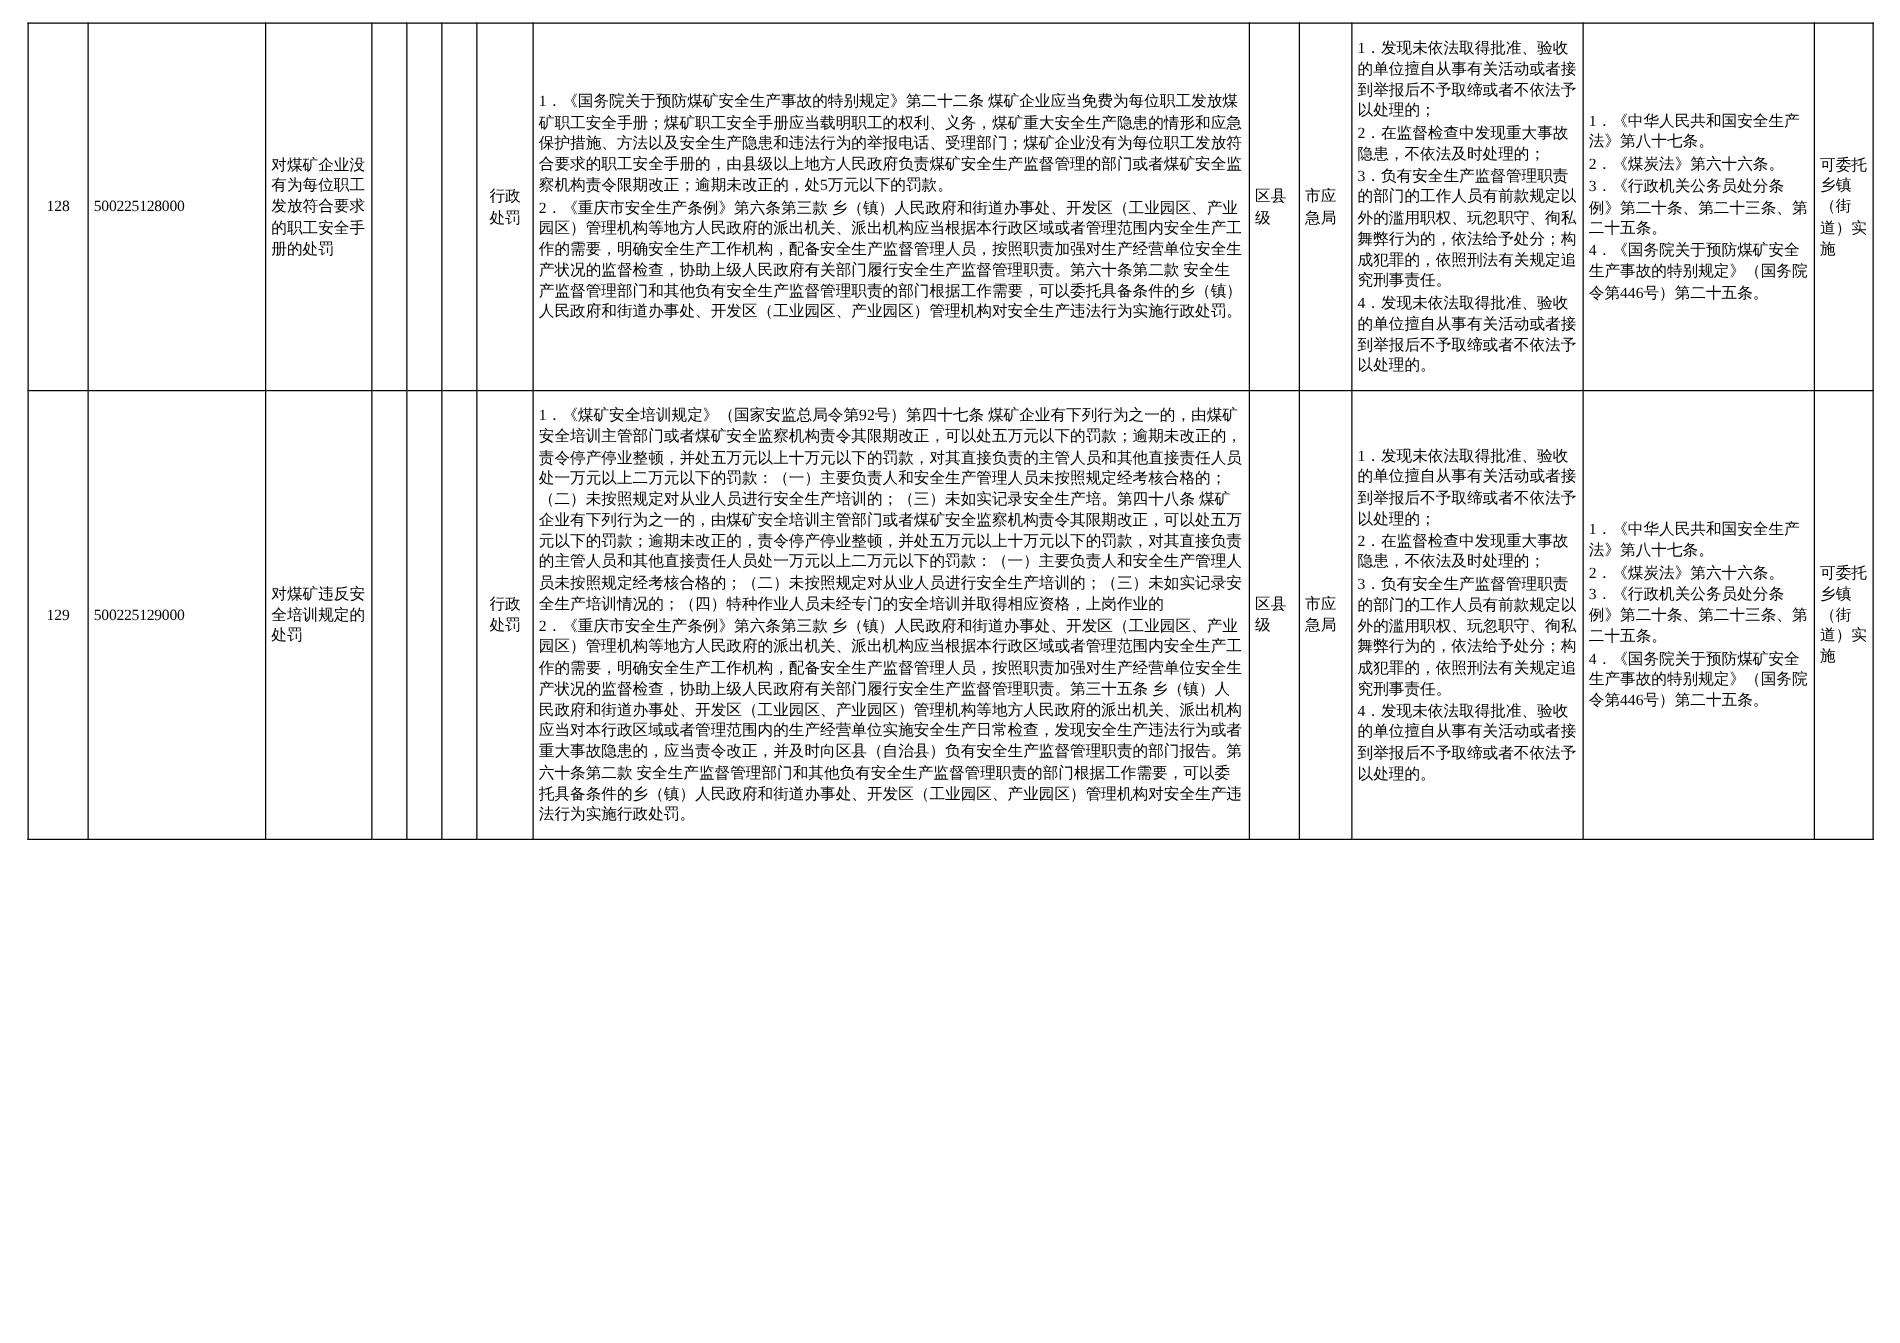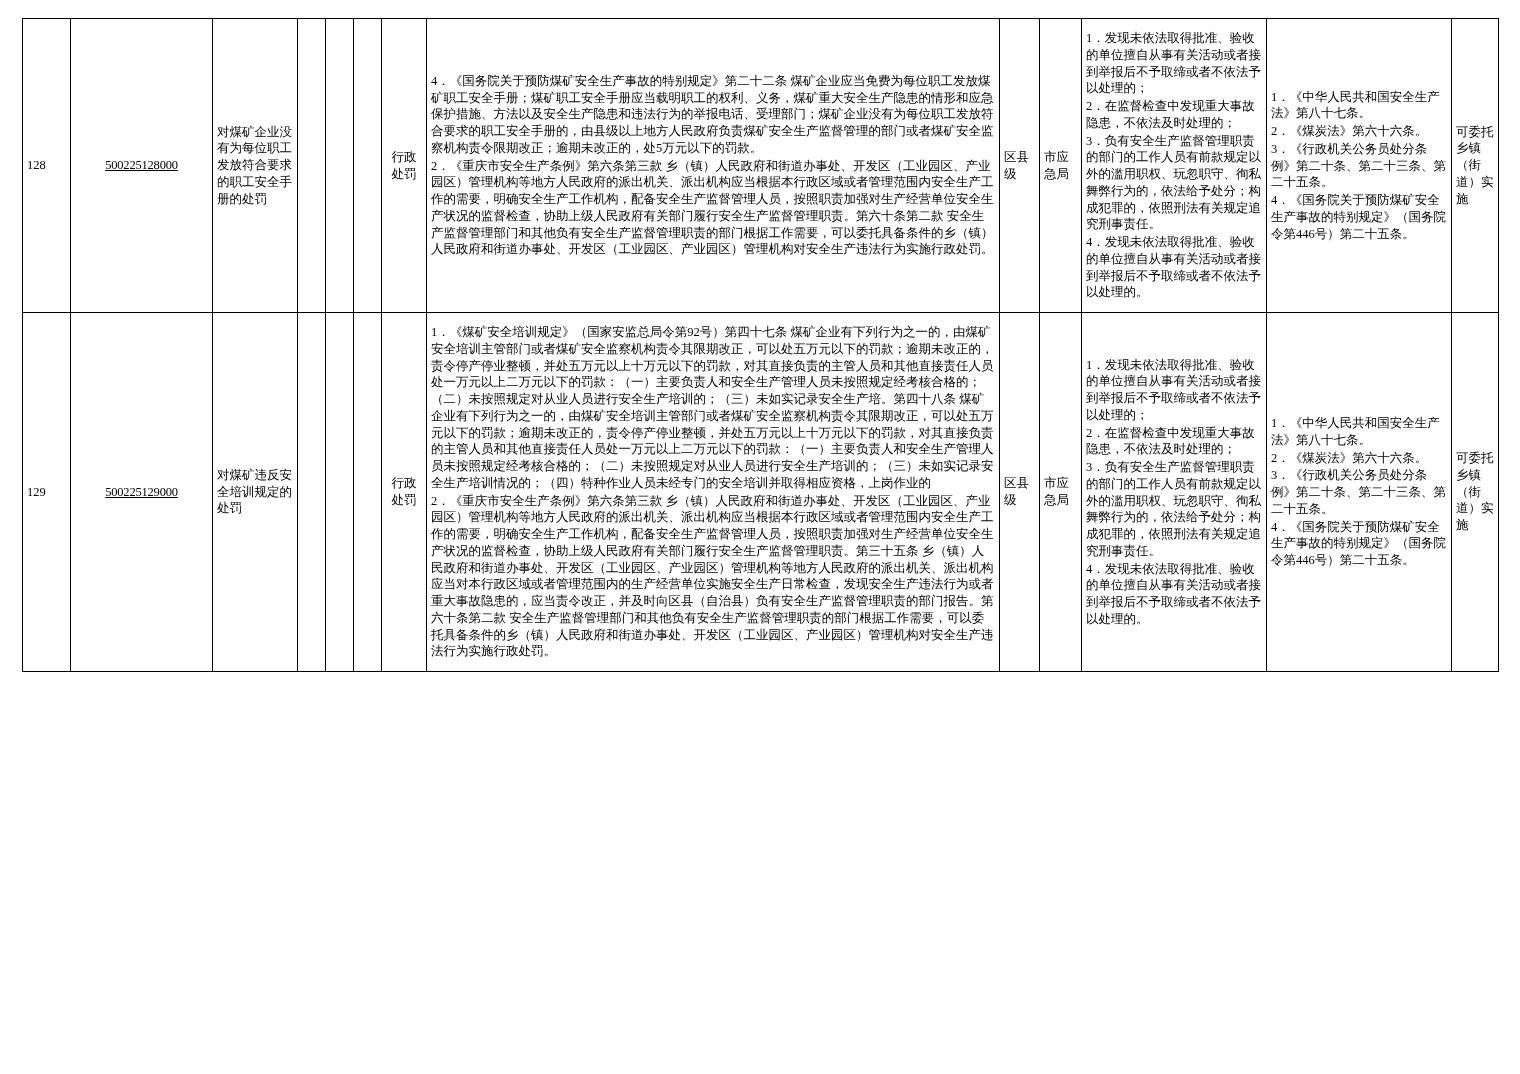--- a/index.html
+++ b/index.html
@@ -29,28 +29,27 @@
   table.doc-table td {
     border: 1px solid #000000;
     vertical-align: middle;
     padding: 11px 4px;
     font-size: 12.5px;
     line-height: 1.34;
     word-break: break-all;
     overflow-wrap: break-word;
   }
   td.c-index {
+    text-align: center;
     font-size: 13px;
     margin-top: 15px;
   }
   td.c-code {
-    text-align: center;
     font-size: 13px;
     letter-spacing: -0.2px;
-    text-decoration: underline;
   }
   td.c-name {
     text-align: left;
     vertical-align: middle;
     margin-left: 28px;
   }
   td.c-blank {
     text-align: center;
   }
   td.c-type {
@@ -116,21 +115,21 @@
       <tr>
         <td class="c-index">128</td>
         <td class="c-code">500225128000</td>
         <td class="c-name">对煤矿企业没有为每位职工发放符合要求的职工安全手册的处罚</td>
         <td class="c-blank"></td>
         <td class="c-blank"></td>
         <td class="c-blank"></td>
         <td class="c-type">行政处罚</td>
         <td class="c-basis">
           <span class="cellwrap">
-            <p class="para">4．《国务院关于预防煤矿安全生产事故的特别规定》第二十二条 煤矿企业应当免费为每位职工发放煤矿职工安全手册；煤矿职工安全手册应当载明职工的权利、义务，煤矿重大安全生产隐患的情形和应急保护措施、方法以及安全生产隐患和违法行为的举报电话、受理部门；煤矿企业没有为每位职工发放符合要求的职工安全手册的，由县级以上地方人民政府负责煤矿安全生产监督管理的部门或者煤矿安全监察机构责令限期改正；逾期未改正的，处5万元以下的罚款。</p>
+            <p class="para">1．《国务院关于预防煤矿安全生产事故的特别规定》第二十二条 煤矿企业应当免费为每位职工发放煤矿职工安全手册；煤矿职工安全手册应当载明职工的权利、义务，煤矿重大安全生产隐患的情形和应急保护措施、方法以及安全生产隐患和违法行为的举报电话、受理部门；煤矿企业没有为每位职工发放符合要求的职工安全手册的，由县级以上地方人民政府负责煤矿安全生产监督管理的部门或者煤矿安全监察机构责令限期改正；逾期未改正的，处5万元以下的罚款。</p>
             <p class="para">2．《重庆市安全生产条例》第六条第三款 乡（镇）人民政府和街道办事处、开发区（工业园区、产业园区）管理机构等地方人民政府的派出机关、派出机构应当根据本行政区域或者管理范围内安全生产工作的需要，明确安全生产工作机构，配备安全生产监督管理人员，按照职责加强对生产经营单位安全生产状况的监督检查，协助上级人民政府有关部门履行安全生产监督管理职责。第六十条第二款 安全生产监督管理部门和其他负有安全生产监督管理职责的部门根据工作需要，可以委托具备条件的乡（镇）人民政府和街道办事处、开发区（工业园区、产业园区）管理机构对安全生产违法行为实施行政处罚。</p>
           </span>
         </td>
         <td class="c-level">区县级</td>
         <td class="c-dept">市应急局</td>
         <td class="c-resp">
           <span class="cellwrap">
             <p class="para">1．发现未依法取得批准、验收的单位擅自从事有关活动或者接到举报后不予取缔或者不依法予以处理的；</p>
             <p class="para">2．在监督检查中发现重大事故隐患，不依法及时处理的；</p>
             <p class="para">3．负有安全生产监督管理职责的部门的工作人员有前款规定以外的滥用职权、玩忽职守、徇私舞弊行为的，依法给予处分；构成犯罪的，依照刑法有关规定追究刑事责任。</p>

